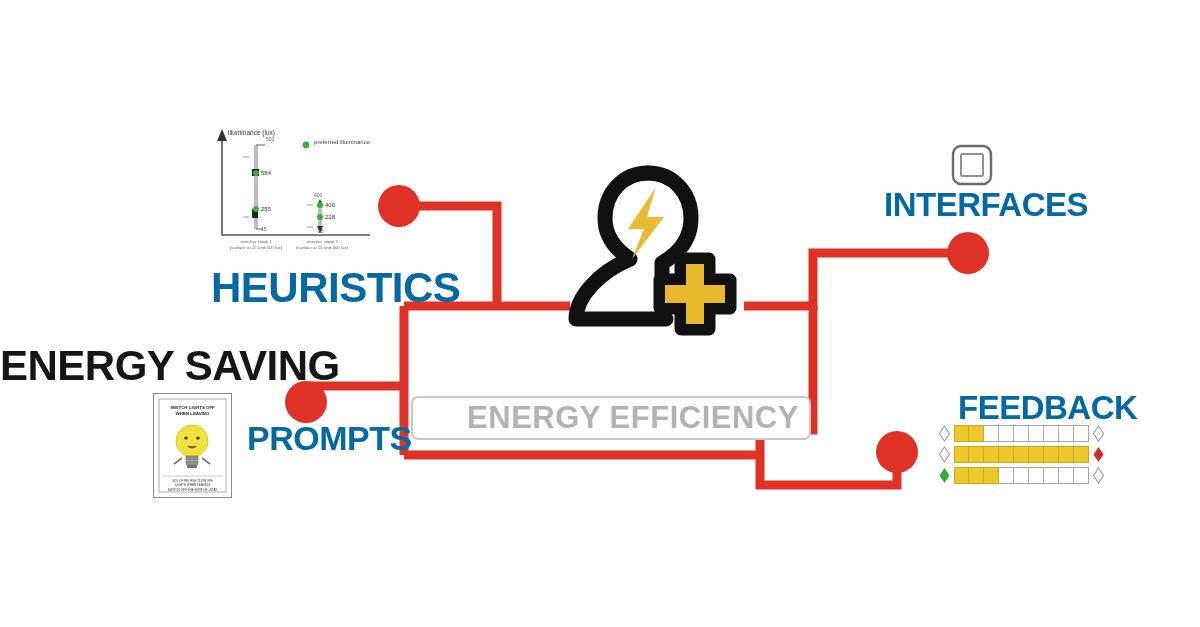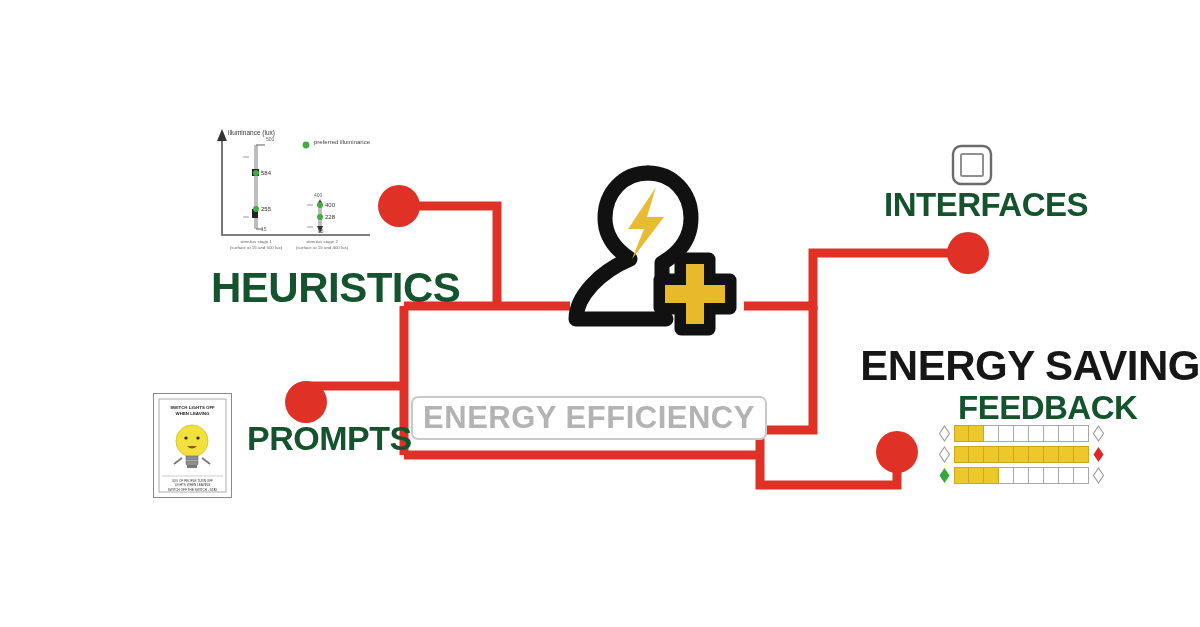--- a/index.html
+++ b/index.html
@@ -25,52 +25,53 @@
     width: 1200px;
     height: 627px;
     pointer-events: none;
   }
 
   
   .node-label {
     position: absolute;
     font-family: "Liberation Sans", sans-serif;
     font-weight: bold;
-    color: #14532d;
+    color: #0369a1;
     letter-spacing: -0.5px;
     white-space: nowrap;
   }
   #label-heuristics { left: 211px; top: 264px; font-size: 42px; }
   #label-prompts    { left: 233px; top: 419px; font-size: 34px; padding-left: 14px; }
   #label-interfaces { left: 884px; top: 186px; font-size: 33px; }
   #label-feedback   { left: 958px; top: 389px; font-size: 33px; }
 
   
   #center-title {
     position: absolute;
     left: 0; top: 342px;
     width: 1200px;
-    text-align: right;
+    text-align: left;
     font-size: 42px;
     font-weight: bold;
     color: #161616;
     letter-spacing: -0.5px;
   }
   #center-chip {
     position: absolute;
     left: 411px;
     top: 396px;
     width: 352px;
     height: 40px;
     border: 2px solid #c9c9c9;
     border-radius: 7px;
     background: #ffffff;
     display: flex;
     align-items: center;
     justify-content: center;
+    padding-left: 44px;
   }
   #center-chip-text {
     font-size: 31px;
     font-weight: bold;
     color: #b3b3b3;
     letter-spacing: 0.5px;
   }
 
   
   #center-icon {

